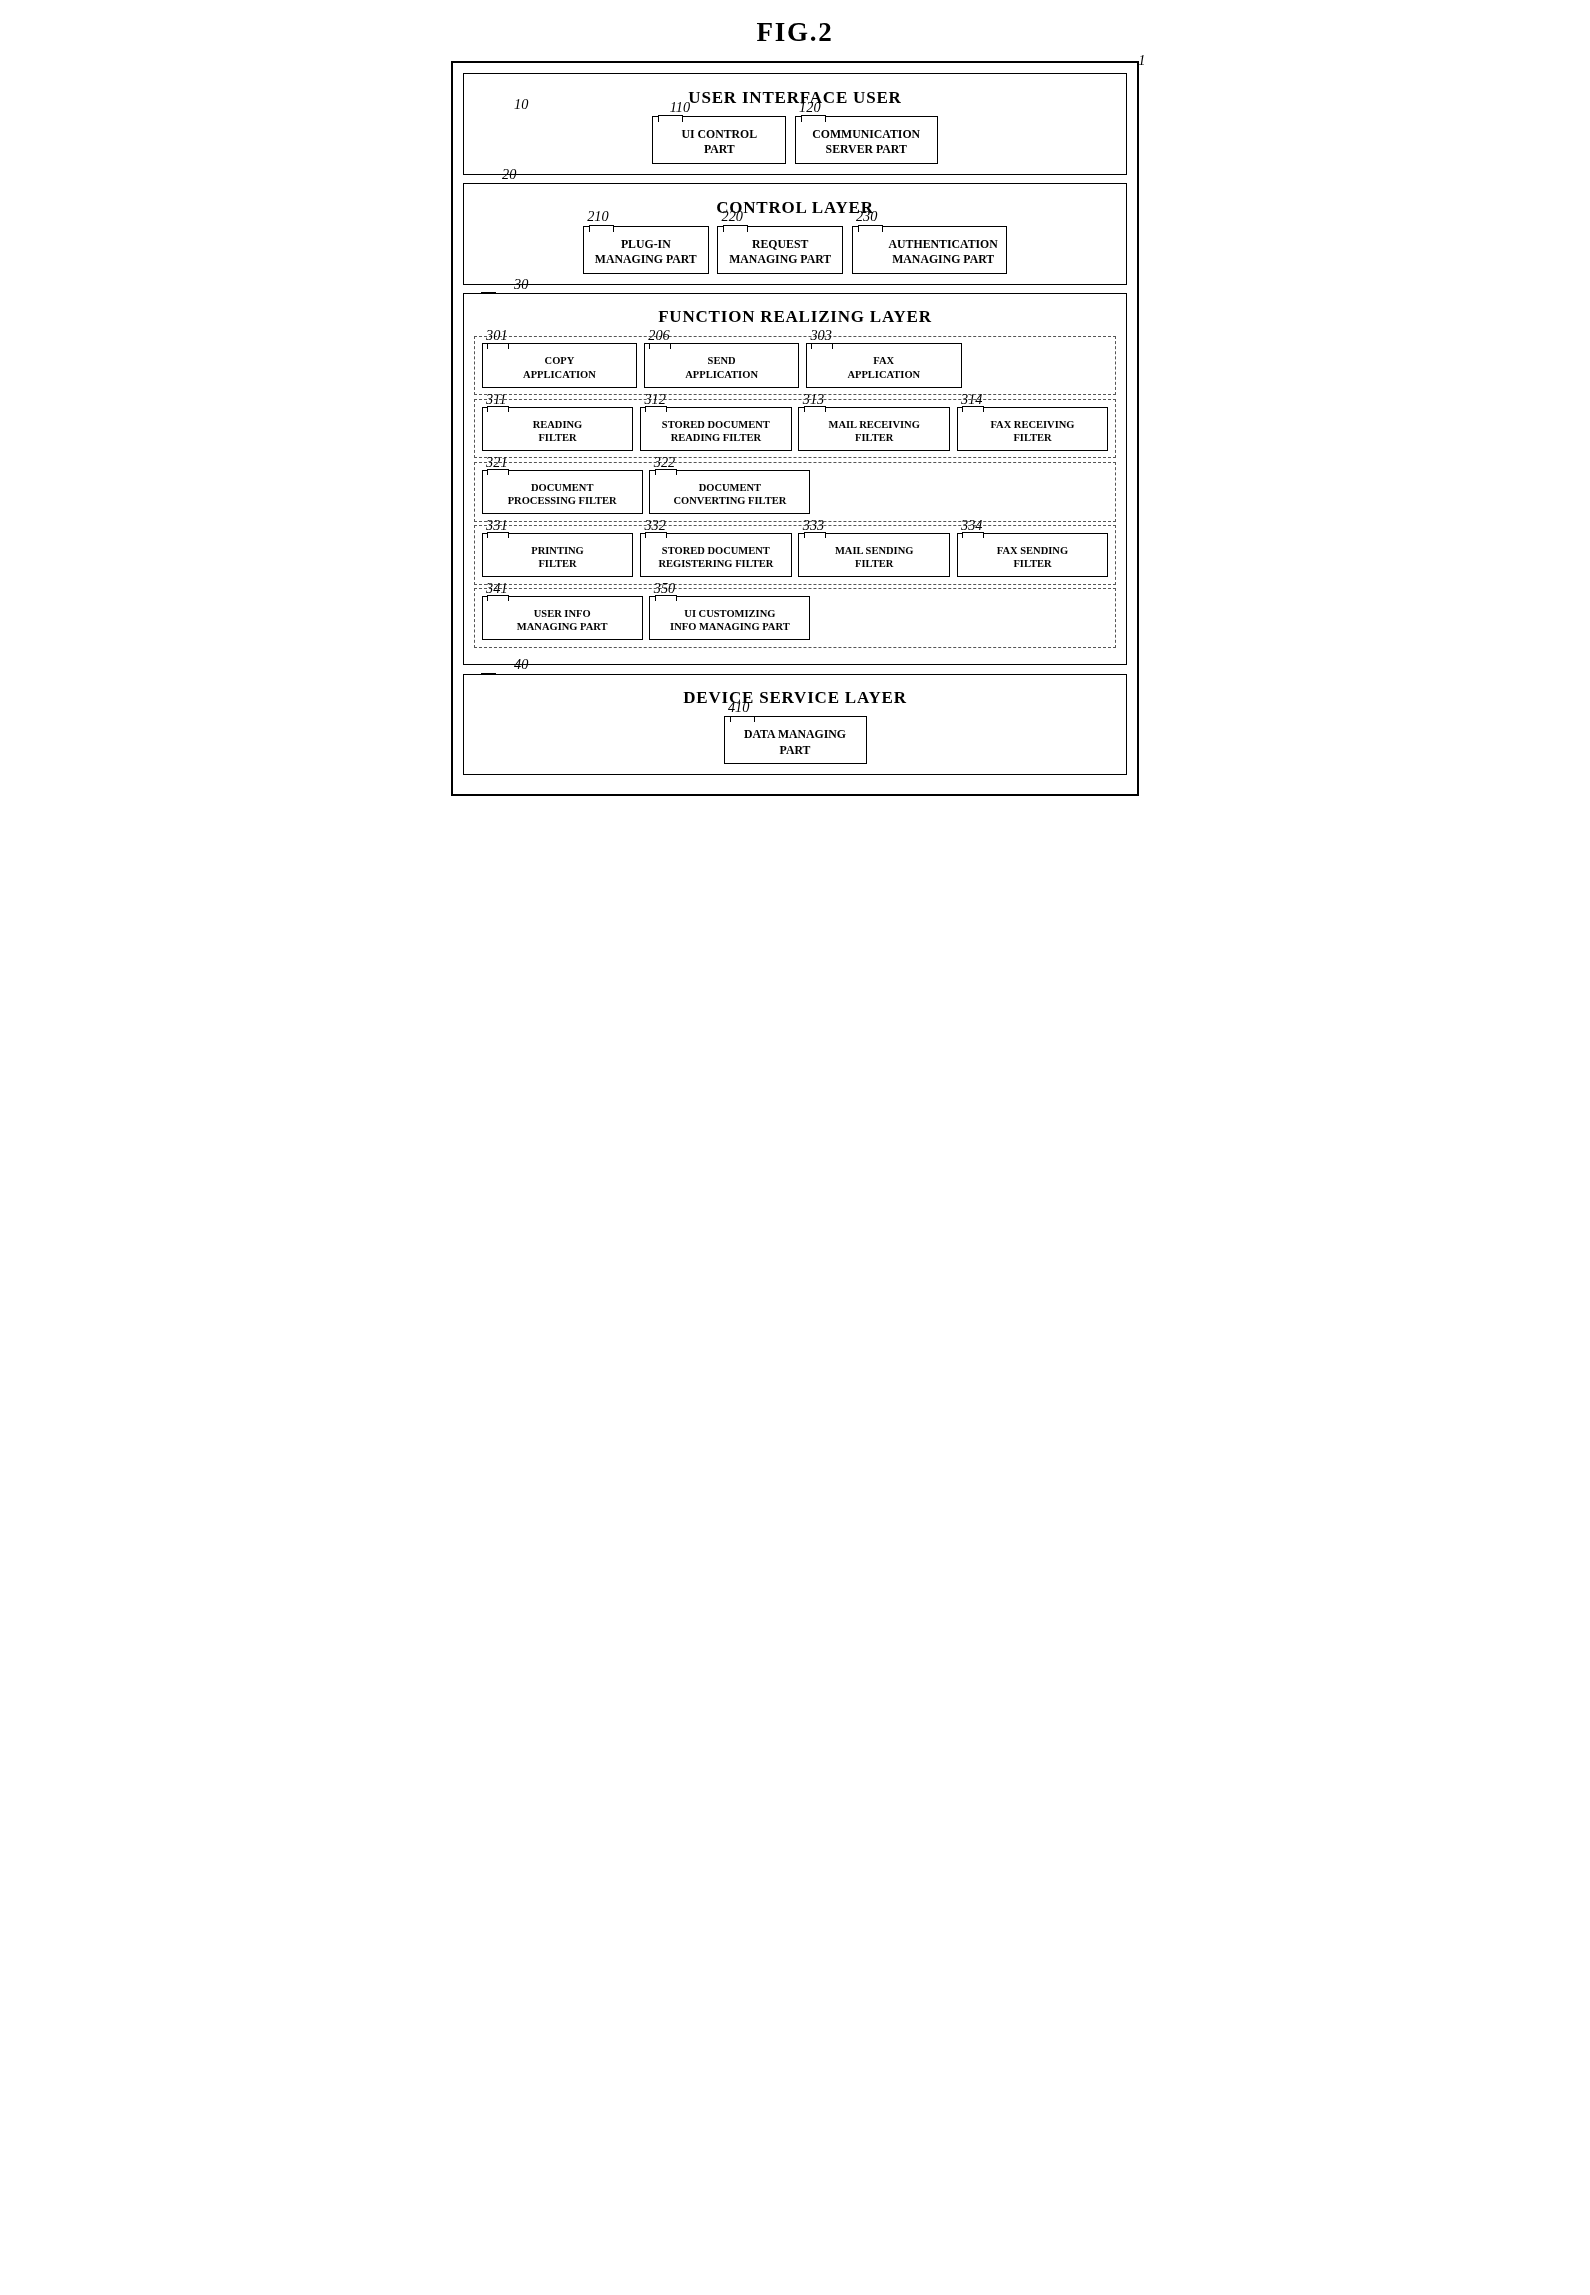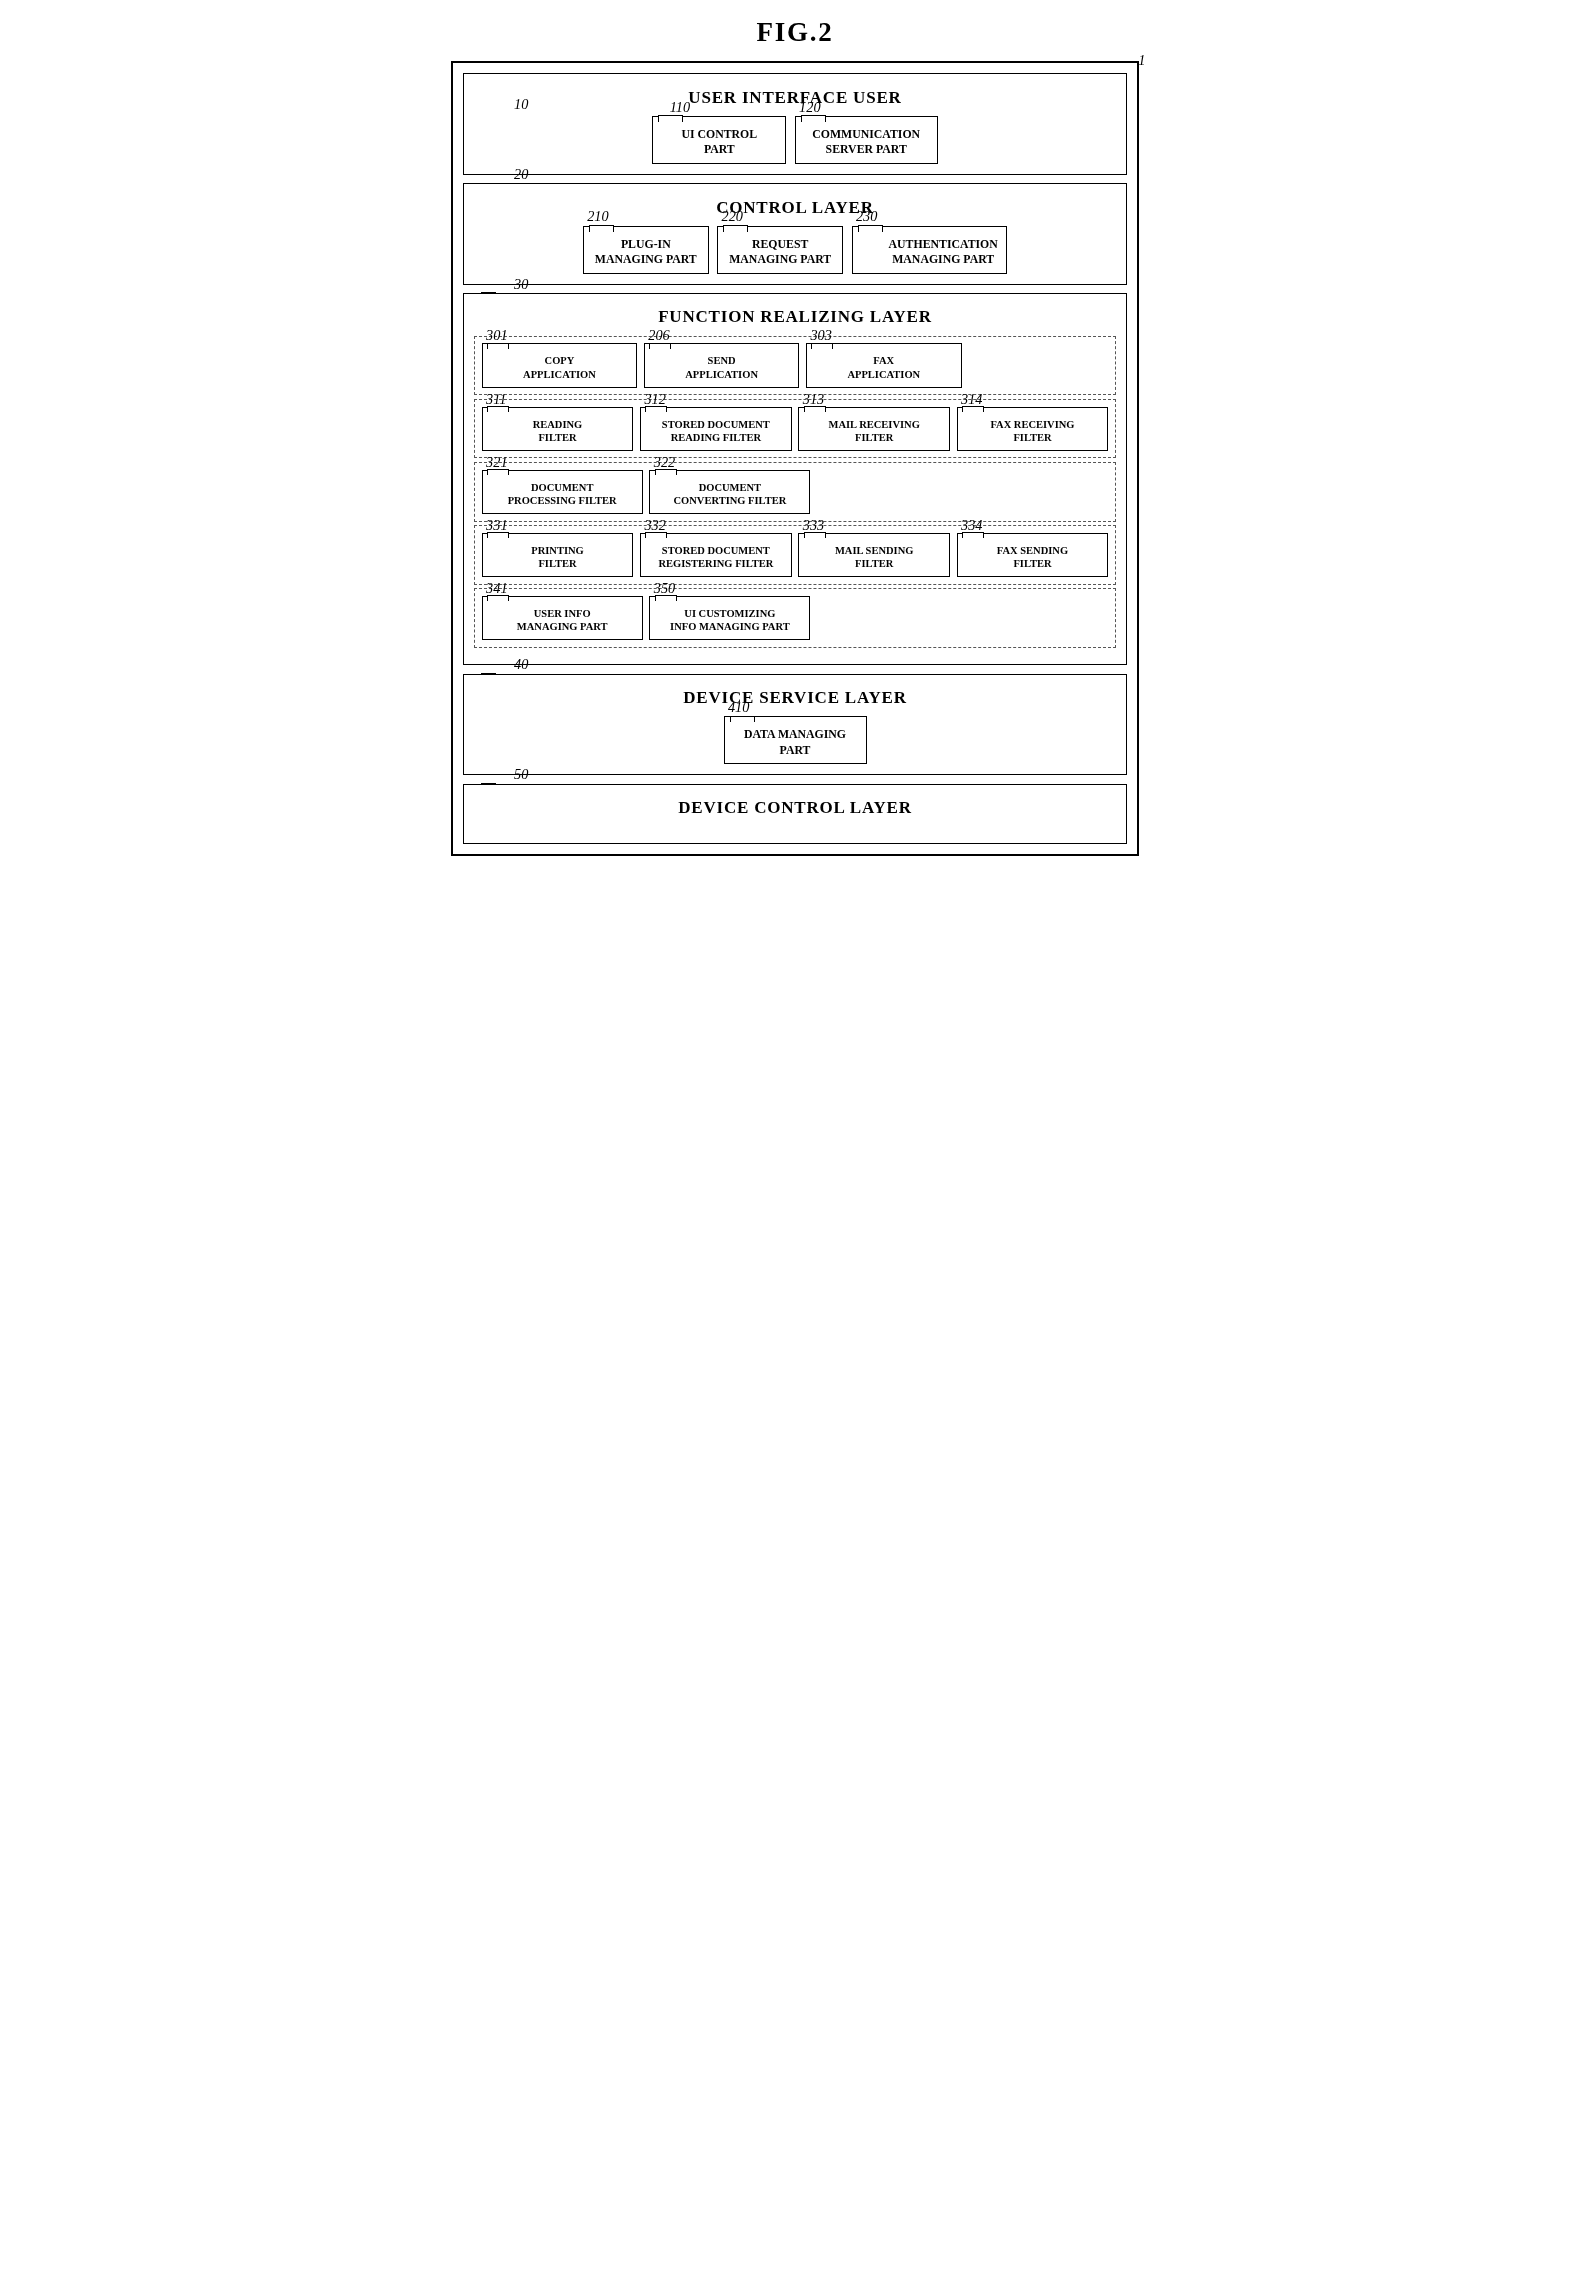--- a/index.html
+++ b/index.html
@@ -152,21 +152,21 @@
       <div class="box" style="min-width:143px;">
         <div class="box-tab"></div>
         <span class="ref-number" style="position:absolute;top:-18.5px;left:3.4px;">120</span>
         <div class="box-text">COMMUNICATION<br>SERVER PART</div>
       </div>
     </div>
   </div>
 
   <div class="layer" style="position:relative;">
     <div class="layer-label-tab"></div>
-    <span class="ref-number" style="position:absolute;top:-18.5px;left:50px;">20</span>
+    <span class="ref-number" style="position:absolute;top:-18.5px;left:38px;">20</span>
     <div class="layer-title">CONTROL LAYER</div>
     <div class="boxes-row">
       <div class="box" style="min-width:126px;">
         <div class="box-tab"></div>
         <span class="ref-number" style="position:absolute;top:-18.5px;left:3.4px;">210</span>
         <div class="box-text">PLUG-IN<br>MANAGING PART</div>
       </div>
       <div class="box" style="min-width:126px;">
         <div class="box-tab"></div>
         <span class="ref-number" style="position:absolute;top:-18.5px;left:3.4px;text-align:center;">220</span>
@@ -296,20 +296,15 @@
     <div class="layer-title">DEVICE SERVICE LAYER</div>
     <div class="boxes-row">
       <div class="box" style="min-width:143px;">
         <div class="box-tab"></div>
         <span class="ref-number" style="position:absolute;top:-18.5px;left:3.4px;">410</span>
         <div class="box-text">DATA MANAGING<br>PART</div>
       </div>
     </div>
   </div>
 
-  <div class="layer" style="position:relative;margin-bottom:0;">
-    <div class="layer-label-tab"></div>
-    <span class="ref-number" style="position:absolute;top:-18.5px;left:50px;font-style:italic;">50</span>
-    <div class="layer-title" style="margin-bottom:15px;">DEVICE CONTROL LAYER</div>
-  </div>
 
 </div>
 
 
 </body></html>

